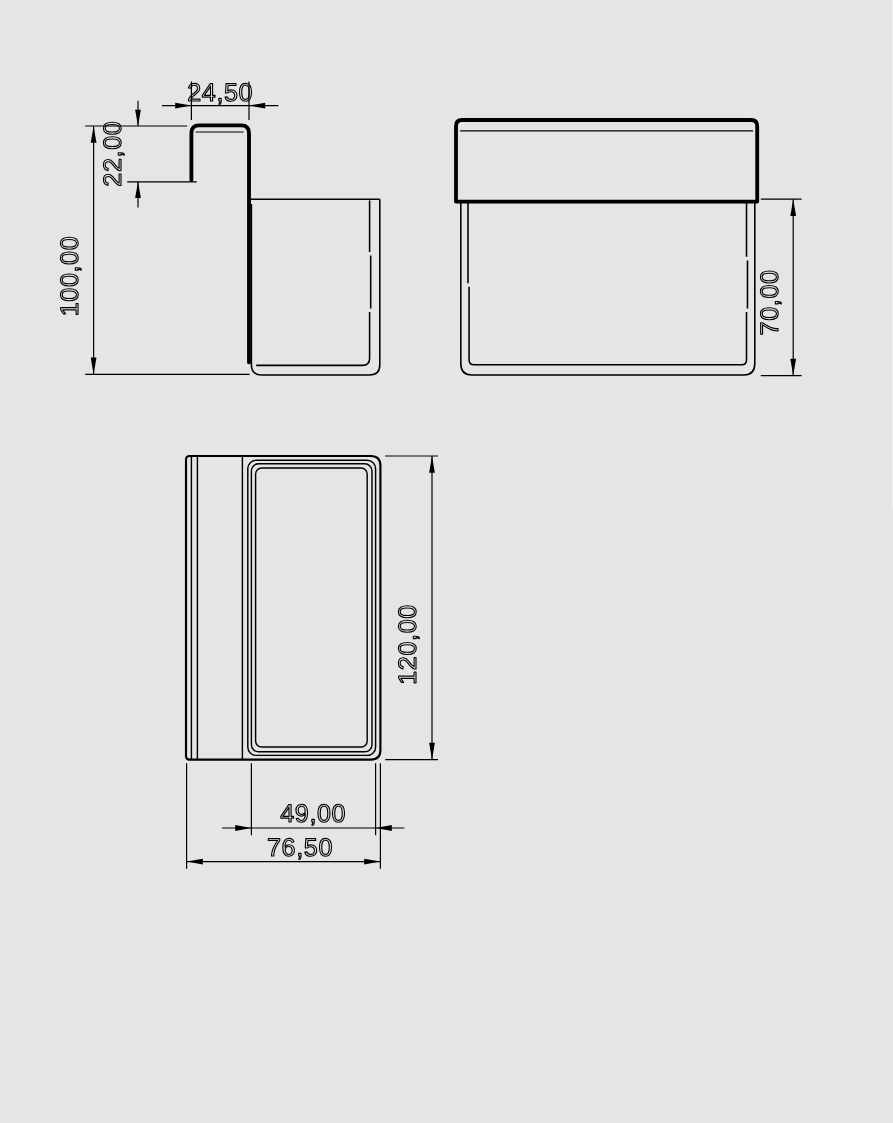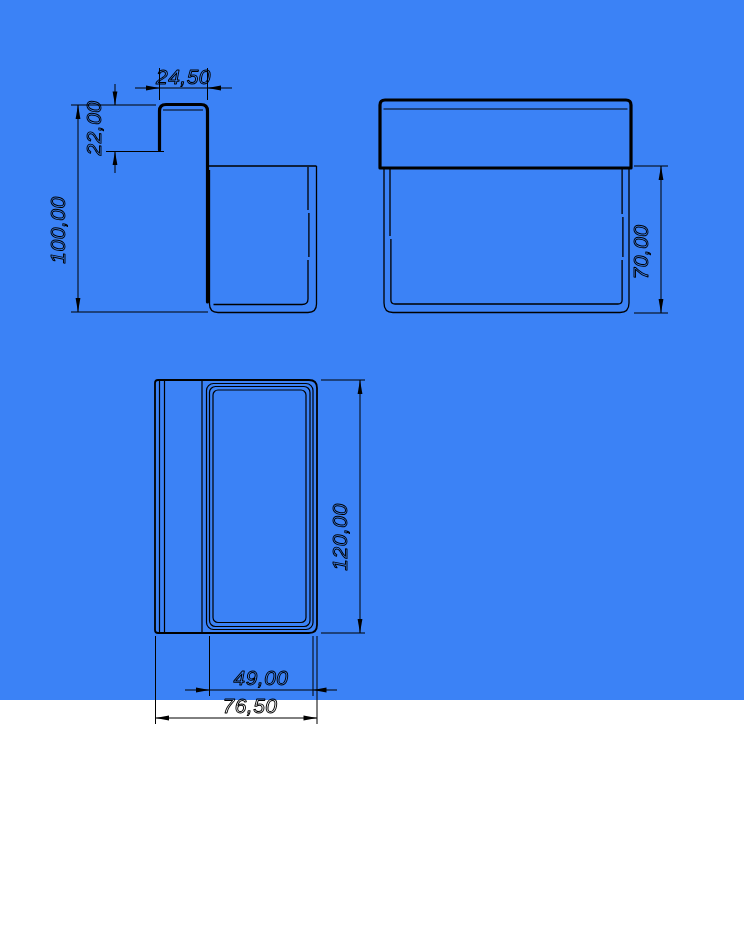--- a/index.html
+++ b/index.html
@@ -5,24 +5,23 @@
   html, body {
     margin: 0;
     padding: 0;
     background: #ffffff;
     width: 744px;
     height: 936px;
     overflow: hidden;
   }
   .sheet {
     width: 744px;
-    height: 700px;
-    background: #3b82f6;
+    height: 936px;
+    background: #e5e5e5;
     position: relative;
-    font-style: italic;
   }
   svg { display: block; }
   .thick {
     fill: none;
     stroke: #000000;
     stroke-width: 3.2;
     stroke-linecap: round;
     stroke-linejoin: round;
   }
   .thin {

